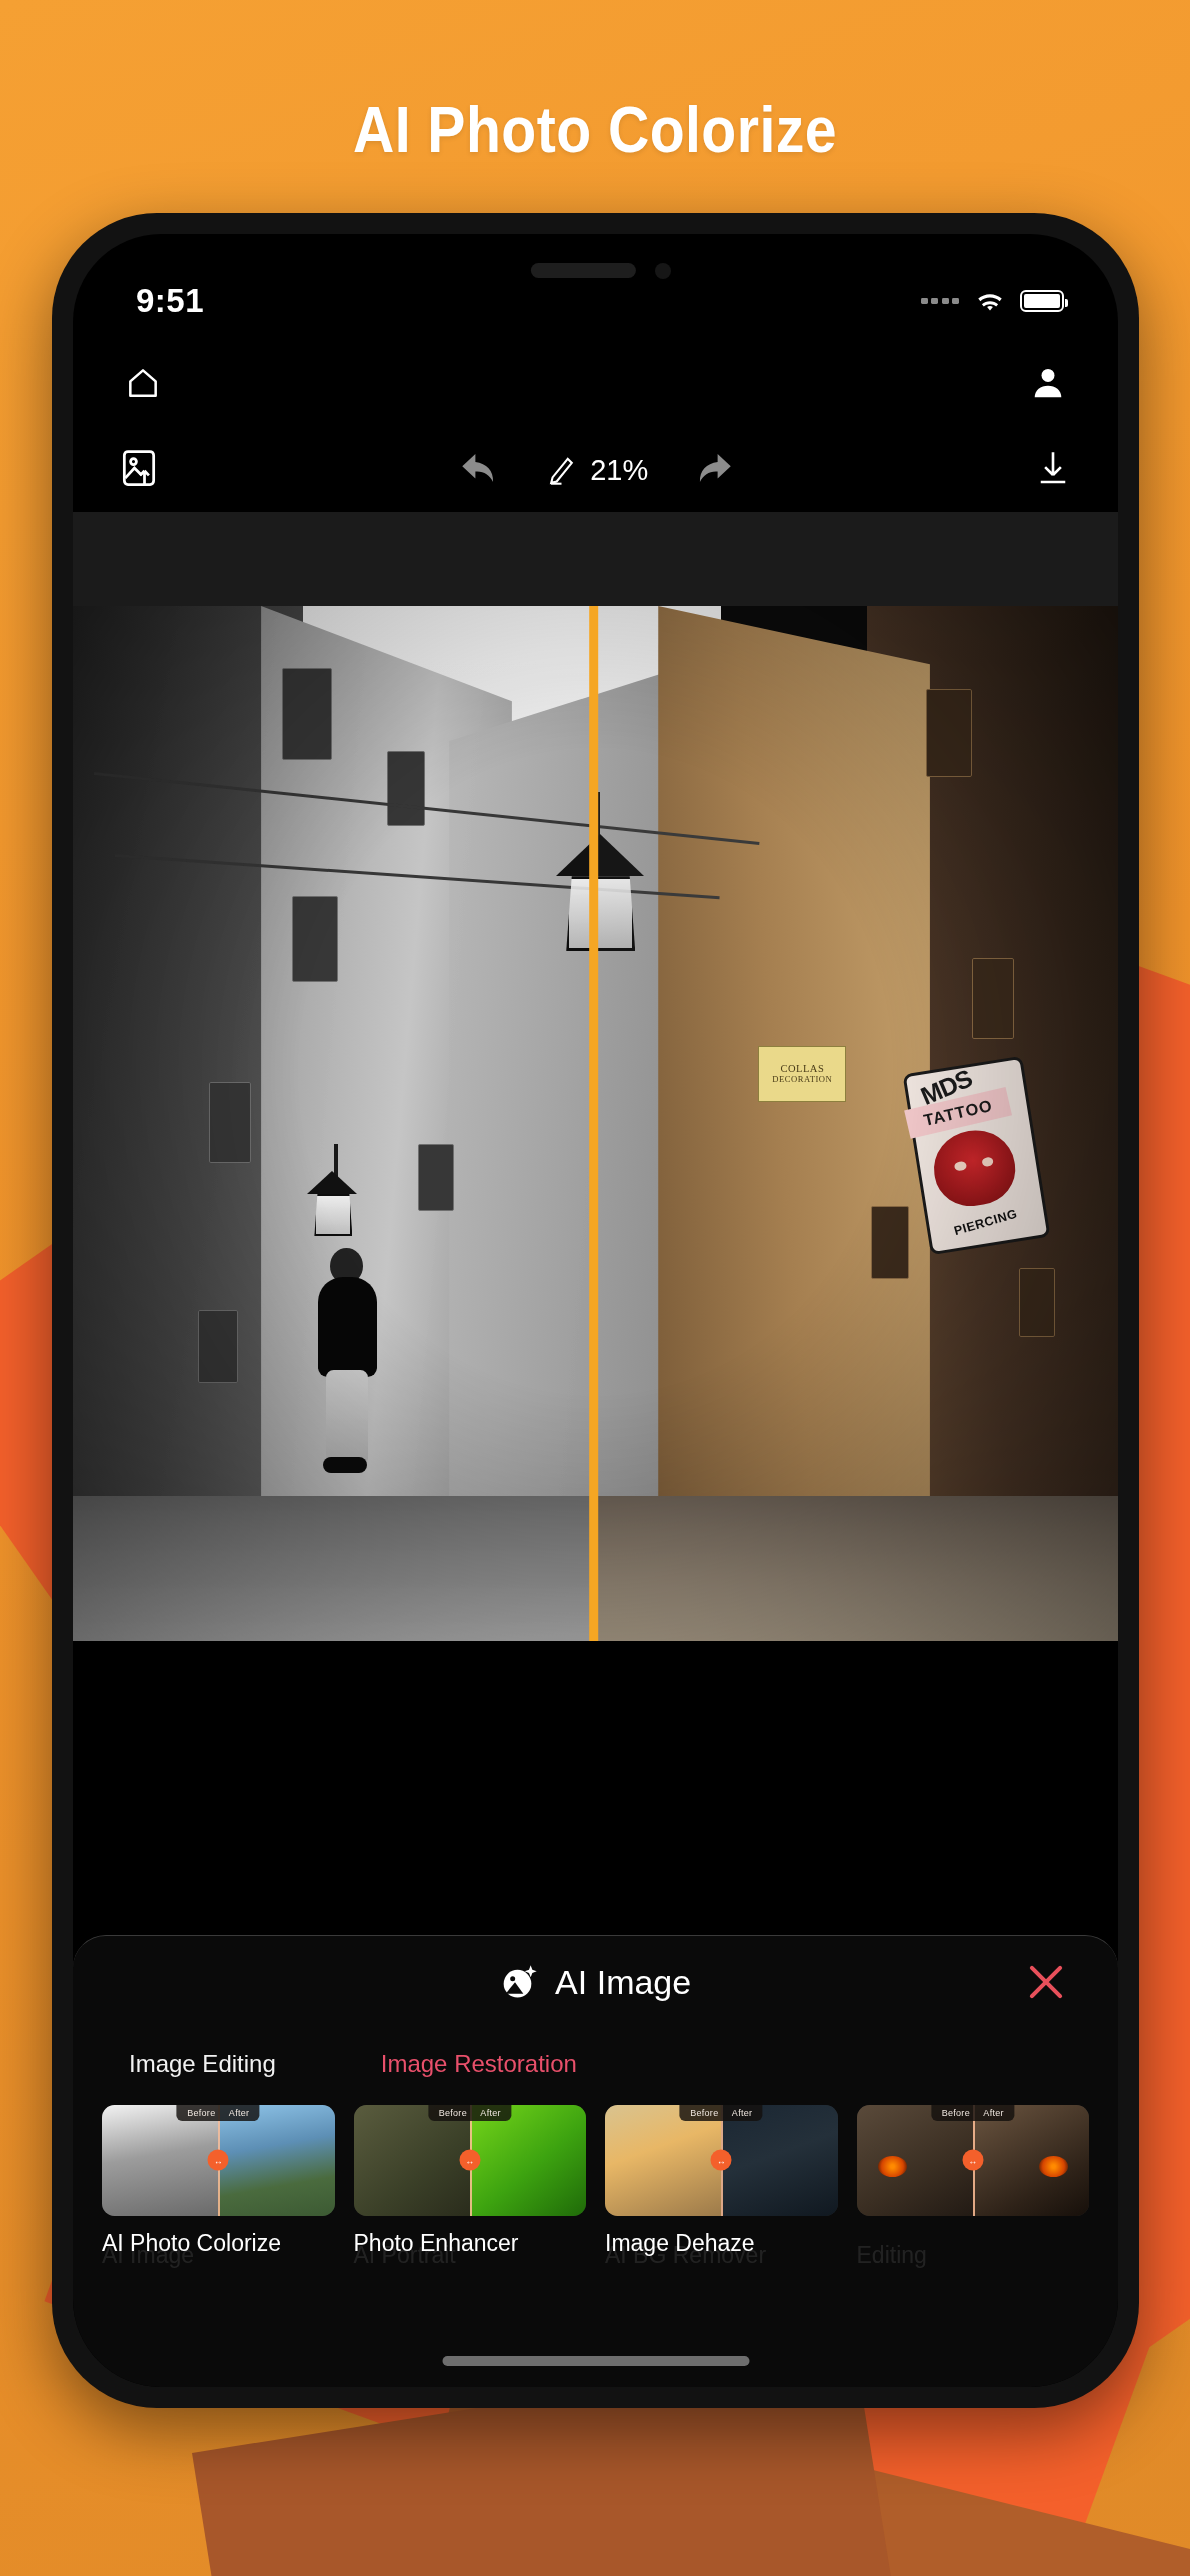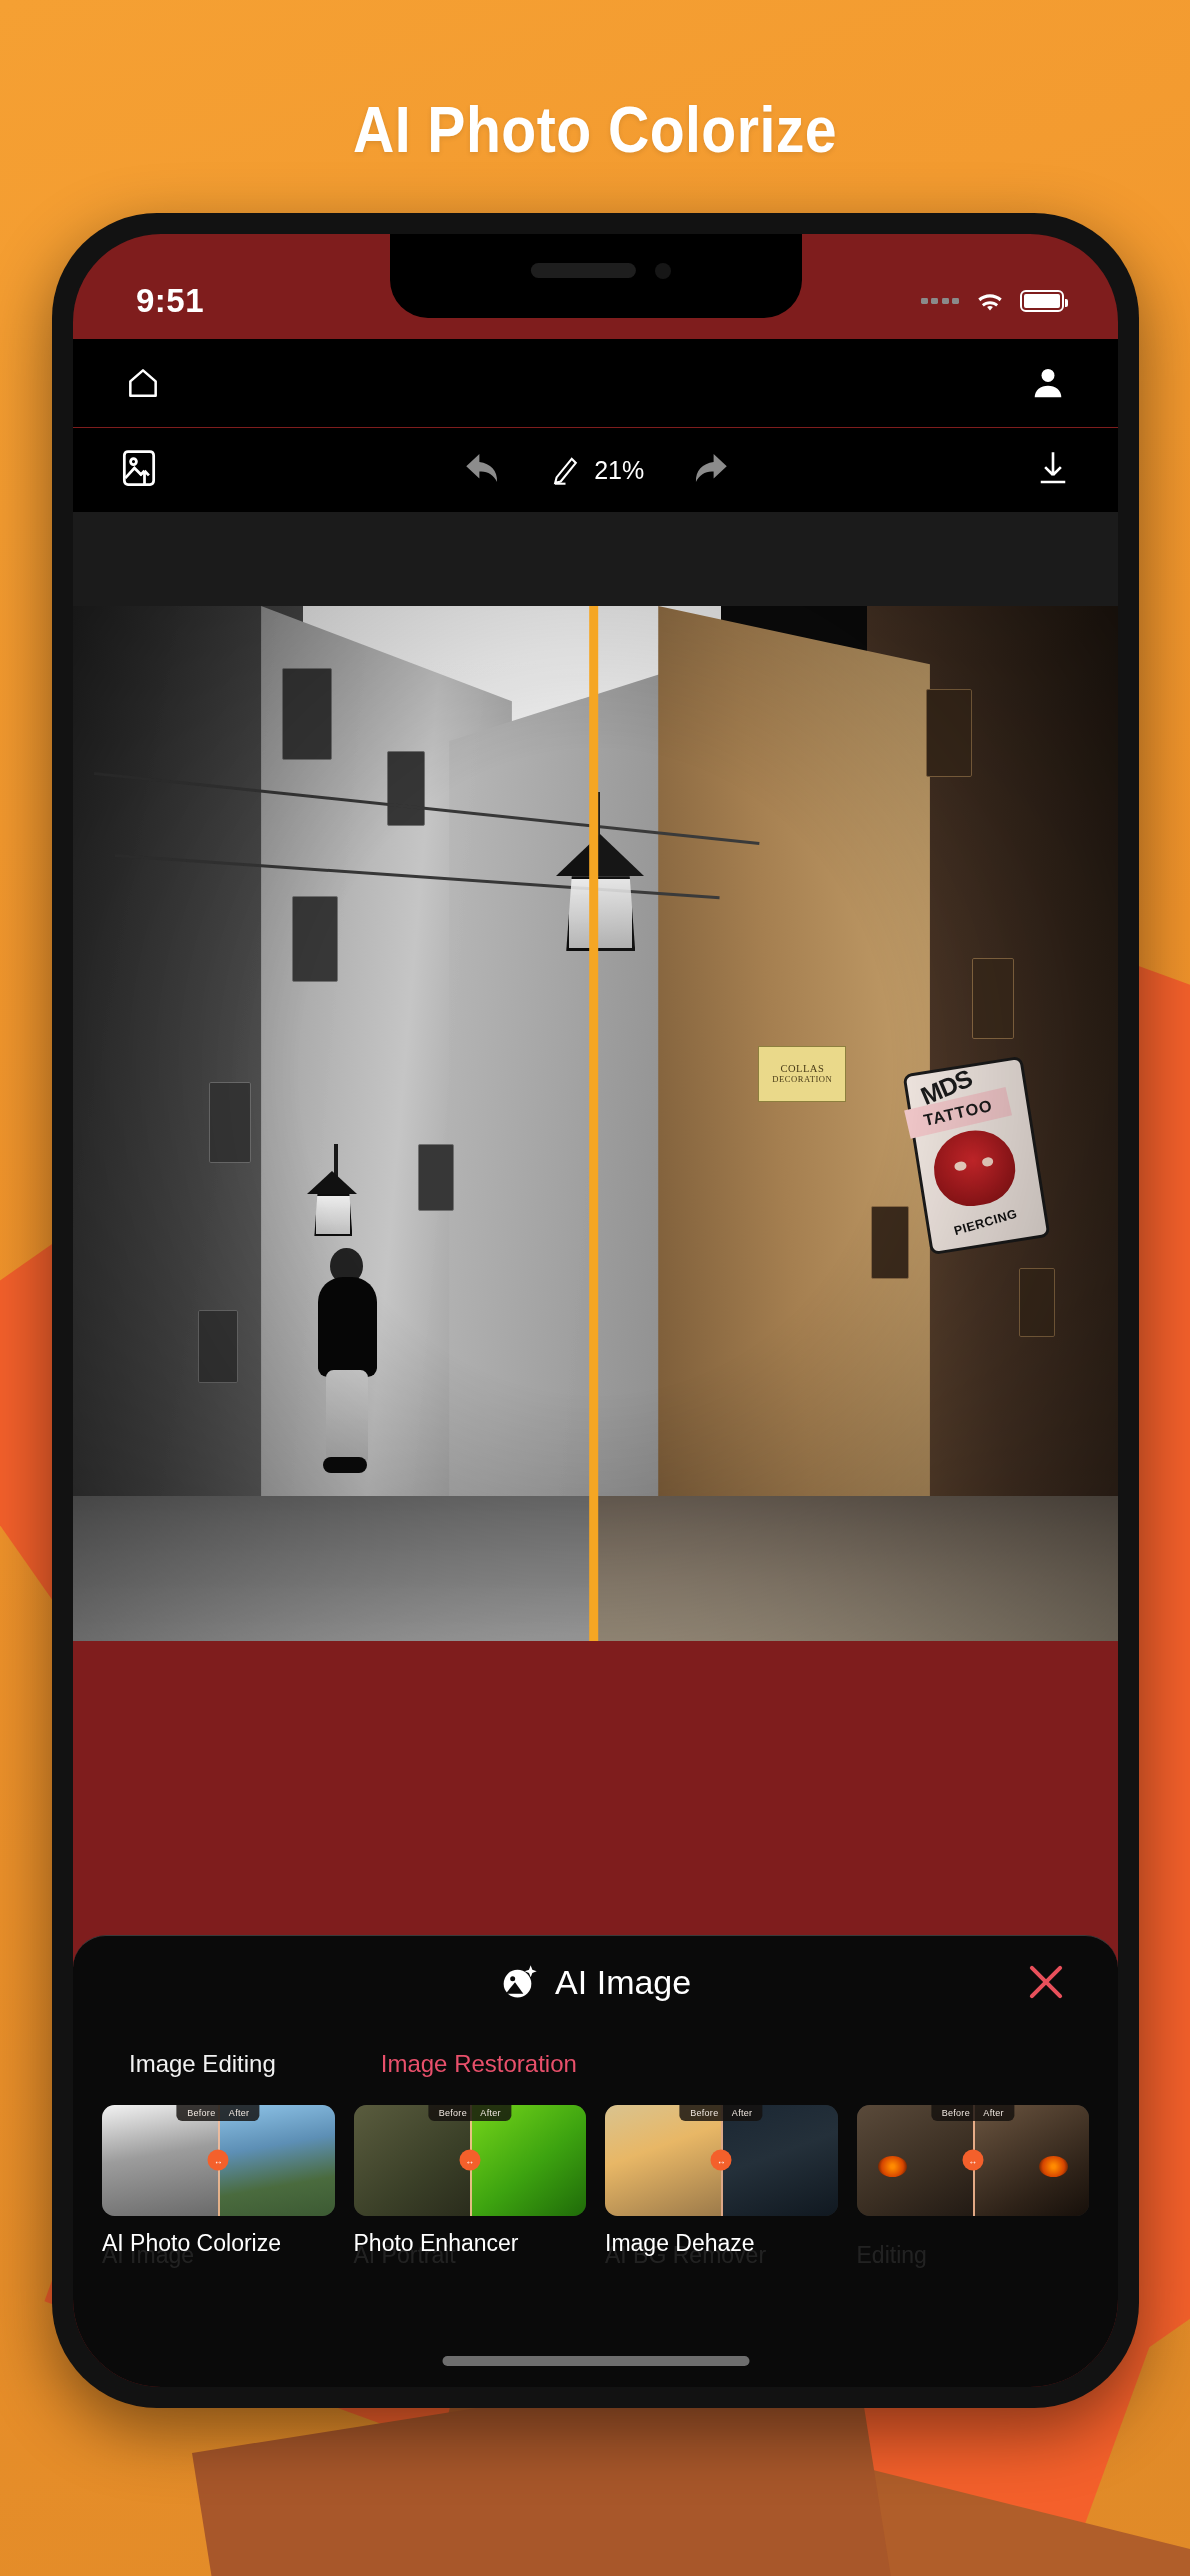--- a/index.html
+++ b/index.html
@@ -64,21 +64,21 @@
     left:52px; top:213px;
     width:1087px; height:2195px;
     background:#121212;
     border-radius:105px;
     box-shadow:0 23px 67px rgba(0,0,0,0.45);
     padding:21px;
   }
   .phone-inner {
     position:relative;
     width:100%; height:100%;
-    background:#7f1d1d;
+    background:#000000;
     border-radius:88px;
     overflow:hidden;
   }
   .side-btn { position:absolute; background:#1c1c1c; border-radius:3.8px; }
   .btn-mute  { left:39px; top:575px;  width:8.6px; height:86px; }
   .btn-volup { left:39px; top:728px;  width:8.6px; height:144px; }
   .btn-voldn { left:39px; top:901px;  width:8.6px; height:144px; }
   .btn-power { right:39px; top:795px; width:8.6px; height:182px; }
 
   
@@ -131,21 +131,21 @@
   
   .toolbar {
     position:absolute; top:194px; left:0; width:100%; height:84px;
     display:flex; align-items:center; background:#000; z-index:12;
     padding:0 44px;
   }
   .tb-left  { flex:0 0 auto; }
   .tb-mid   { flex:1 1 auto; display:flex; align-items:center; justify-content:center; gap:42px; }
   .tb-right { flex:0 0 auto; }
   .pct-group { display:flex; align-items:center; gap:12.5px; }
-  .pct-text { color:#fff; font-size:25px; }
+  .pct-text { color:#fff; font-size:29px; }
 
   
   .grey-band {
     position:absolute; top:278px; left:0; width:100%; height:94px;
     background:#1b1b1b; z-index:11;
   }
 
   
   .photo {
     position:absolute; top:372px; left:0; width:100%; height:1035px;

